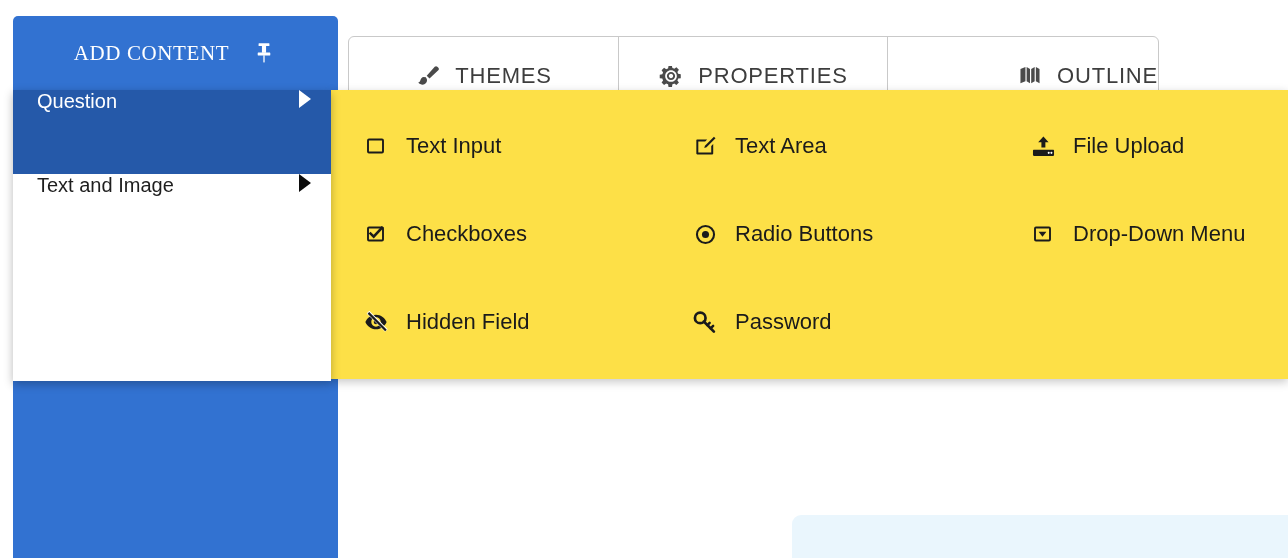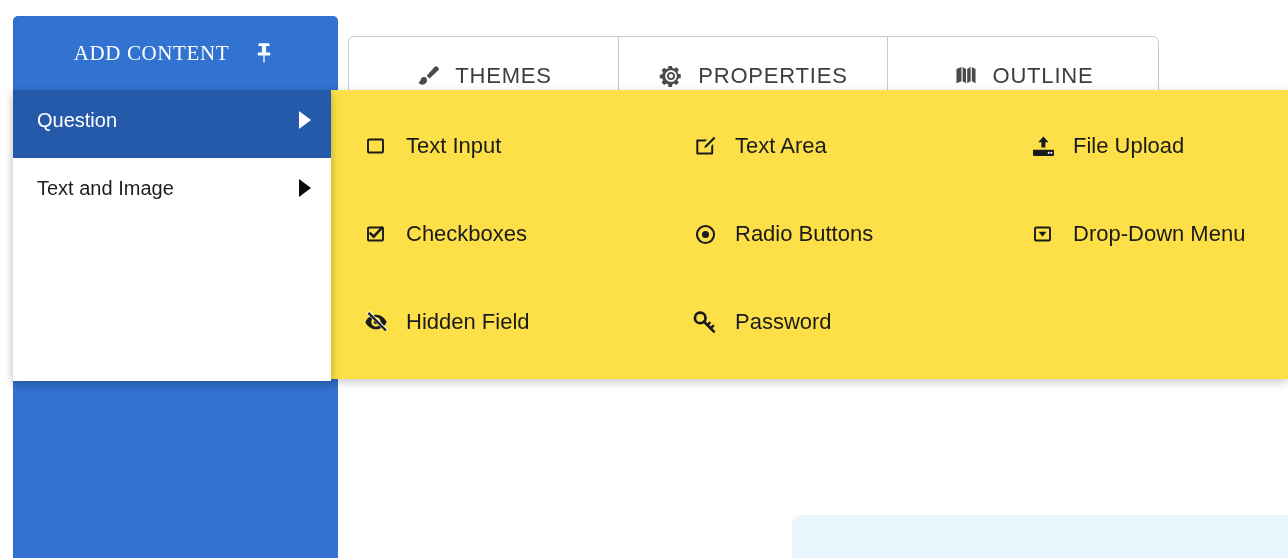--- a/index.html
+++ b/index.html
@@ -101,21 +101,21 @@
     display: flex;
     align-items: center;
     justify-content: center;
     gap: 14px;
     cursor: pointer;
     box-sizing: border-box;
     height: 100%;
   }
   .tab.tab-themes { width: 270px; border-right: 1px solid #c9c9c9; }
   .tab.tab-properties { width: 269px; border-right: 1px solid #c9c9c9; }
-  .tab.tab-outline { width: 270px; }
+  .tab.tab-outline { width: 270px; justify-content: flex-end; }
   .tab-label {
     font-size: 22px;
     color: #3d3d3d;
     letter-spacing: 0.8px;
     white-space: nowrap;
   }
   .tab-icon svg { display: block; }
 
   
   .menu-panel {
@@ -123,23 +123,22 @@
     left: 13px;
     top: 90px;
     width: 318px;
     height: 291px;
     background: #ffffff;
     box-shadow: 0 3px 9px rgba(0,0,0,0.28);
     z-index: 40;
   }
   .menu-item {
     position: relative;
-    height: 68px;
-    display: flex;
-    align-items: center;
+    height: 84px;
+    display: flex;
     padding: 0 20px 8px 24px;
     cursor: pointer;
     box-sizing: border-box;
   }
   .menu-item.is-active {
     background: #2559a9;
   }
   .menu-item-label {
     font-size: 20px;
     color: #1e1e1e;

